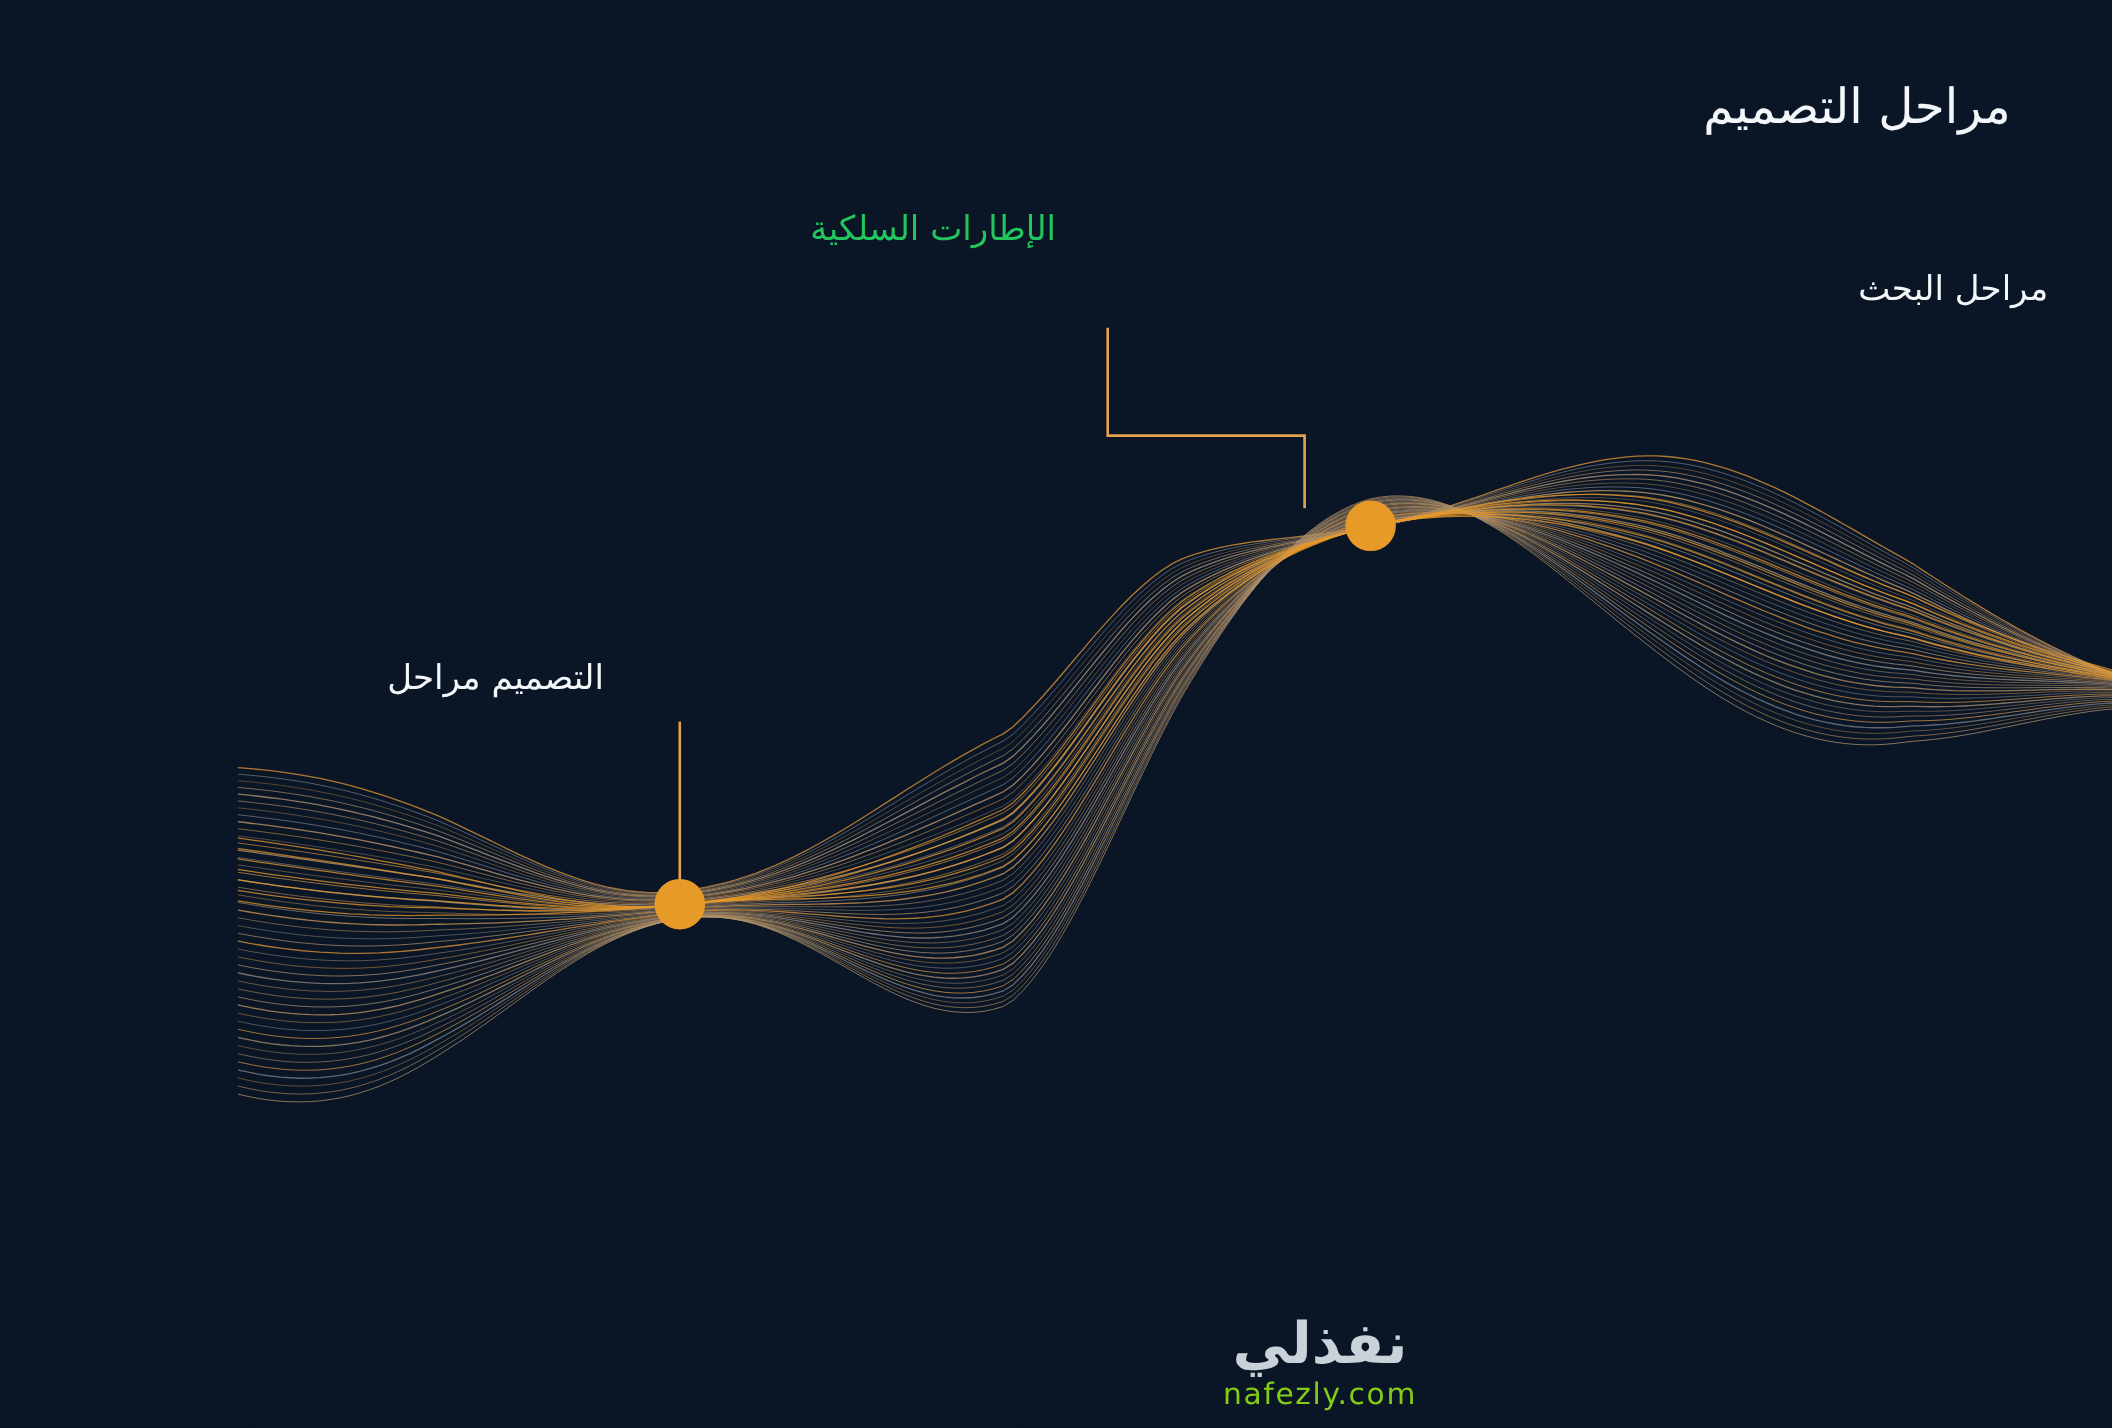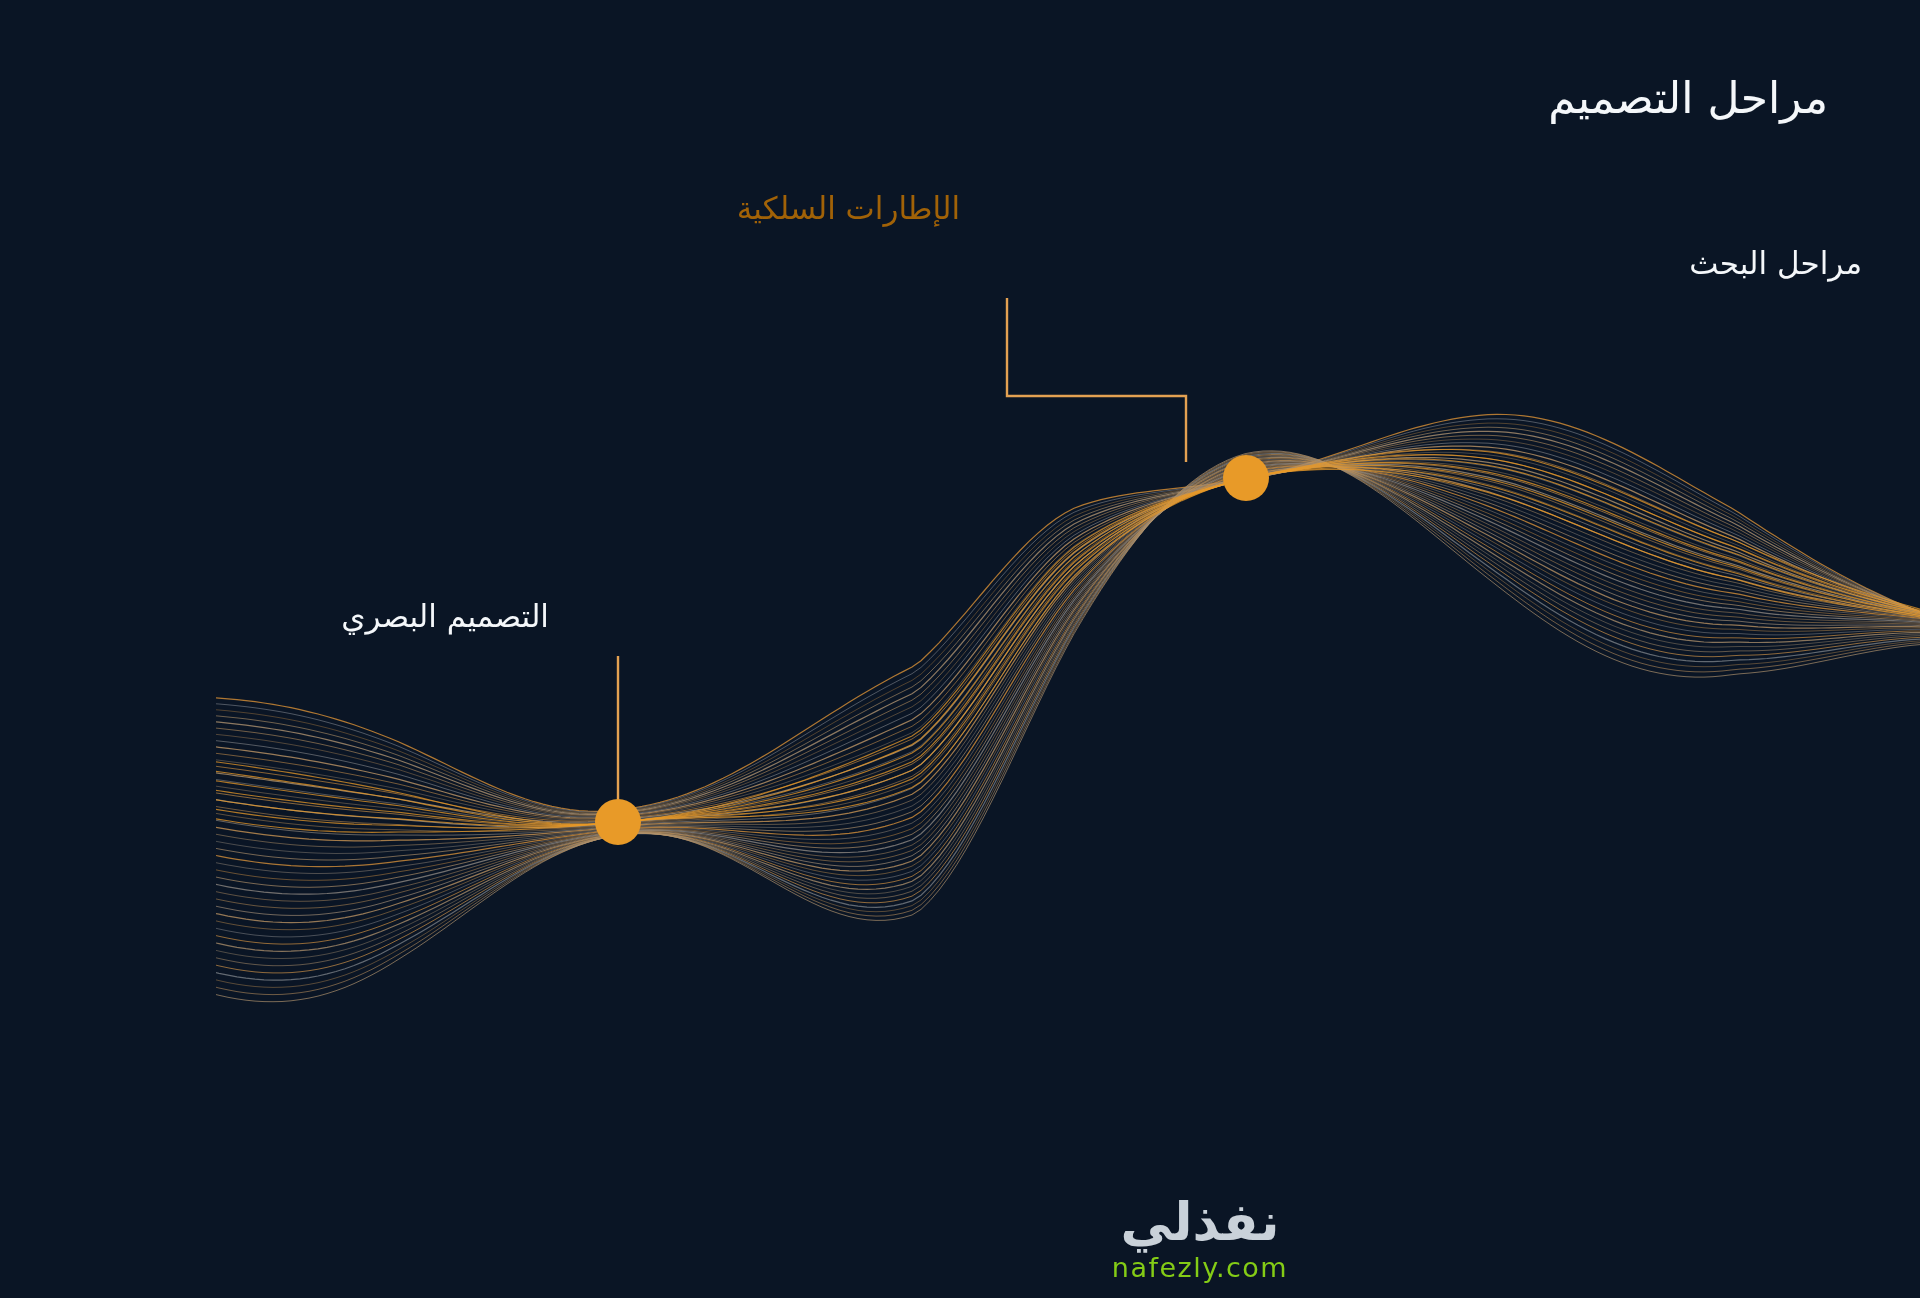--- a/index.html
+++ b/index.html
@@ -124,22 +124,22 @@
 
   <svg id="overlay" viewBox="0 0 1920 1298" preserveAspectRatio="none" aria-hidden="true">
       <path d="M791 298 L791 396 L970 396 L970 462" fill="none" stroke="#e3a152" stroke-width="2.4"></path>
       <path d="M1752 402 L1752 490 L1843 490 L1843 612" fill="none" stroke="#e3a152" stroke-width="2.4"></path>
       <path d="M402 656 L402 800" fill="none" stroke="#e3a152" stroke-width="2.4"></path>
     </svg>
 
   <div class="page-title" style="right: 92px; top: 72px; color: rgb(244, 247, 250);">مراحل التصميم</div>
 
   <div class="node-label" style="right: 58px; top: 245px; color: rgb(244, 247, 250);">مراحل البحث</div>
-  <div class="node-label" style="right: 960px; top: 190px; color: #a16207;">الإطارات السلكية</div>
-  <div class="node-label" style="right: 1371px; top: 598px; color: rgb(244, 247, 250);">التصميم البصري</div>
+  <div class="node-label" style="right: 960px; top: 190px; color: #22c55e;">الإطارات السلكية</div>
+  <div class="node-label" style="right: 1371px; top: 598px; color: rgb(244, 247, 250);">التصميم مراحل</div>
 
   <div class="node-dot" style="left: 1820px; top: 611px; width: 46px; height: 46px; background: rgb(232, 154, 40);"></div>
   <div class="node-dot" style="left: 1007px; top: 455px; width: 46px; height: 46px; background: rgb(232, 154, 40);"></div>
   <div class="node-dot" style="left: 379px; top: 799px; width: 46px; height: 46px; background: rgb(232, 154, 40);"></div>
 
   <div class="logo" style="left: 0px; width: 1920px; top: 1196px;">
     <span class="logo-mark">نفذلي</span>
     <span class="logo-domain">nafezly.com</span>
   </div>
 

